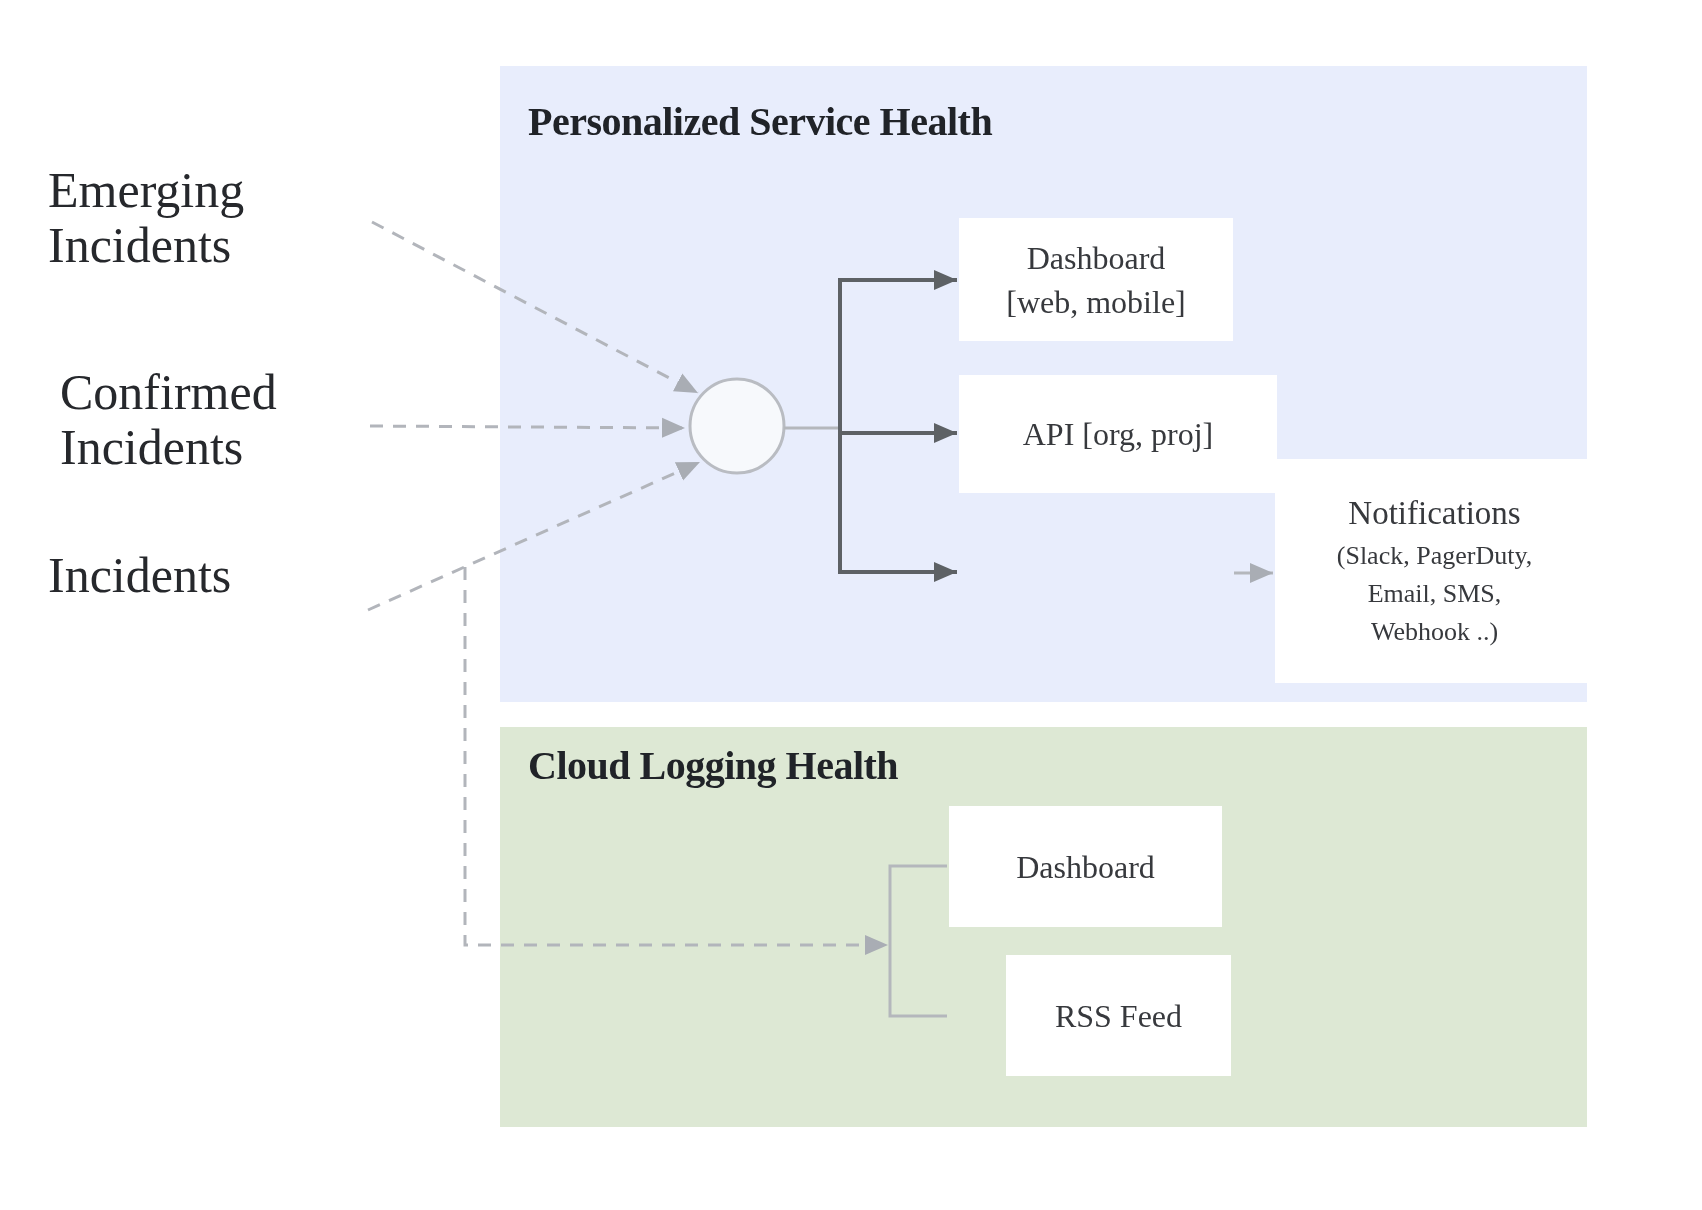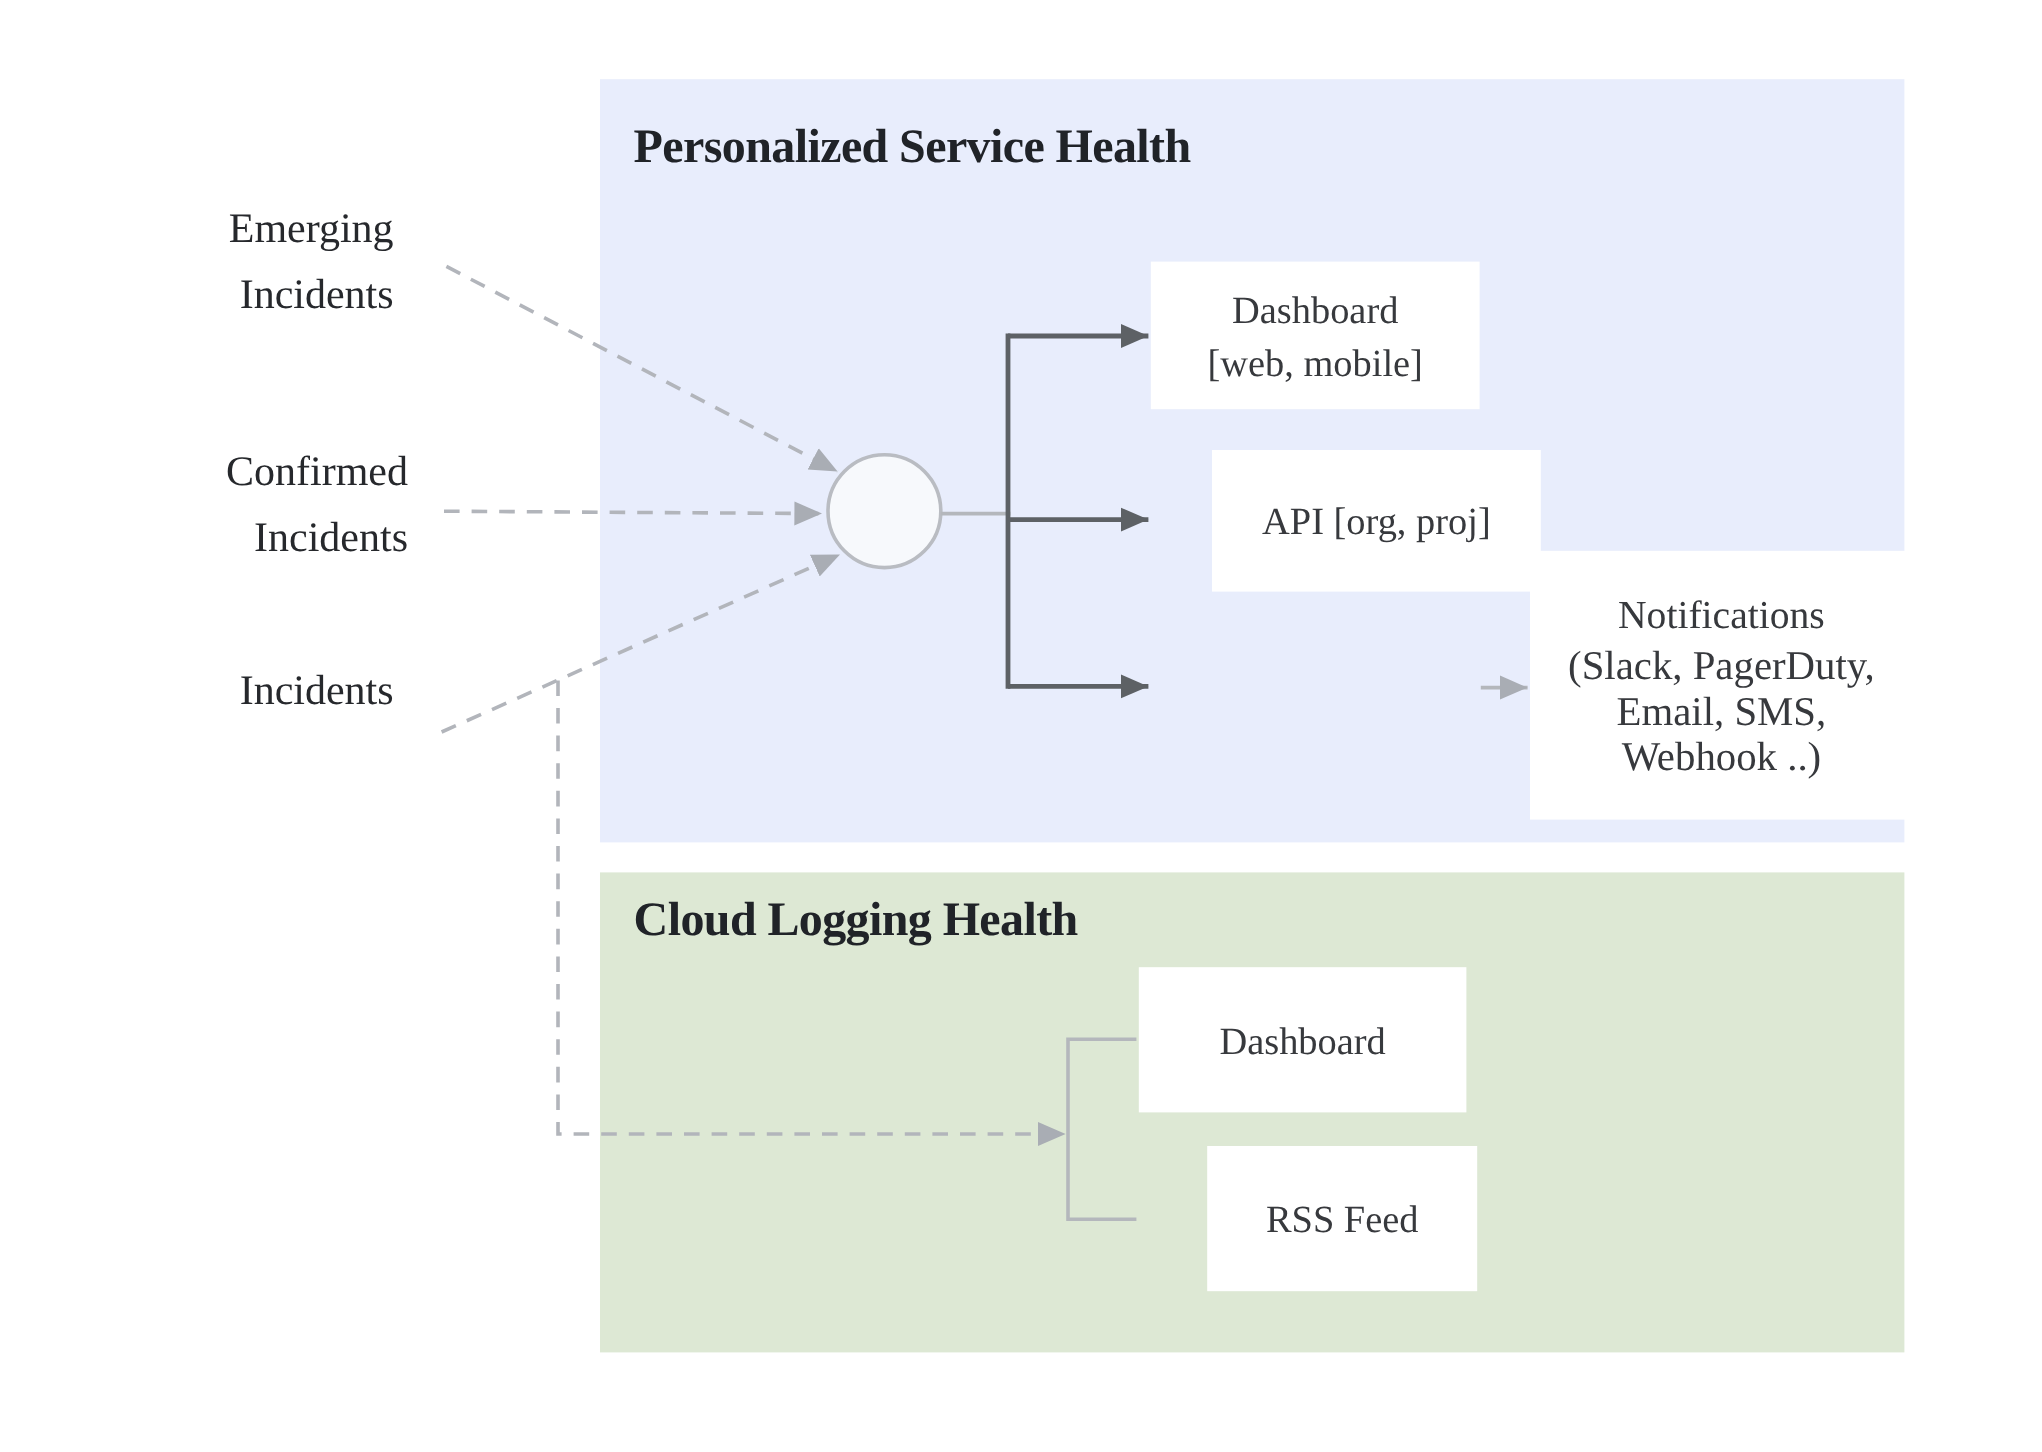--- a/index.html
+++ b/index.html
@@ -38,22 +38,22 @@
     color: #202328;
     white-space: nowrap;
   }
   #personalized-title { left: 528px; top: 98px; }
   #cloud-title { left: 528px; top: 742px; }
 
   .source-label {
     position: absolute;
     z-index: 3;
     width: 280px;
-    text-align: right;
-    font-size: 35px;
+    text-align: left;
+    font-size: 50px;
     line-height: 55px;
     color: #26282c;
   }
   #source-emerging  { left: 48px;  top: 163px; }
   #source-confirmed { left: 60px;  top: 365px; }
   #source-major     { left: 48px;  top: 548px; }
 
   svg#wires {
     position: absolute;
     left: 0; top: 0;
@@ -67,33 +67,33 @@
     display: flex;
     flex-direction: column;
     align-items: center;
     justify-content: center;
     text-align: center;
     color: #37393d;
     font-size: 32px;
     line-height: 44px;
   }
   #box-dashboard     { left: 959px;  top: 218px; width: 274px; height: 123px; }
-  #box-api           { left: 1010px;  top: 375px; width: 274px; height: 118px; }
+  #box-api           { left: 959px;  top: 375px; width: 318px; height: 118px; }
   #box-cloud-logging { left: 959px;  top: 512px; width: 274px; height: 121px; }
   #box-notifications { left: 1275px; top: 459px; width: 319px; height: 224px; }
   #box-cloud-dashboard { left: 949px; top: 806px; width: 273px; height: 121px; }
   #box-rss-feed        { left: 1006px; top: 955px; width: 225px; height: 121px; }
 
   .notif-title {
     font-size: 33px;
     line-height: 44px;
     margin-bottom: 2px;
   }
   .notif-detail {
-    font-size: 34px;
+    font-size: 26px;
     line-height: 38px;
   }
 </style>
 </head>
 <body>
 
 <div id="canvas">
 
   <div id="personalized-panel" class="panel"></div>
   <div id="cloud-panel" class="panel"></div>

